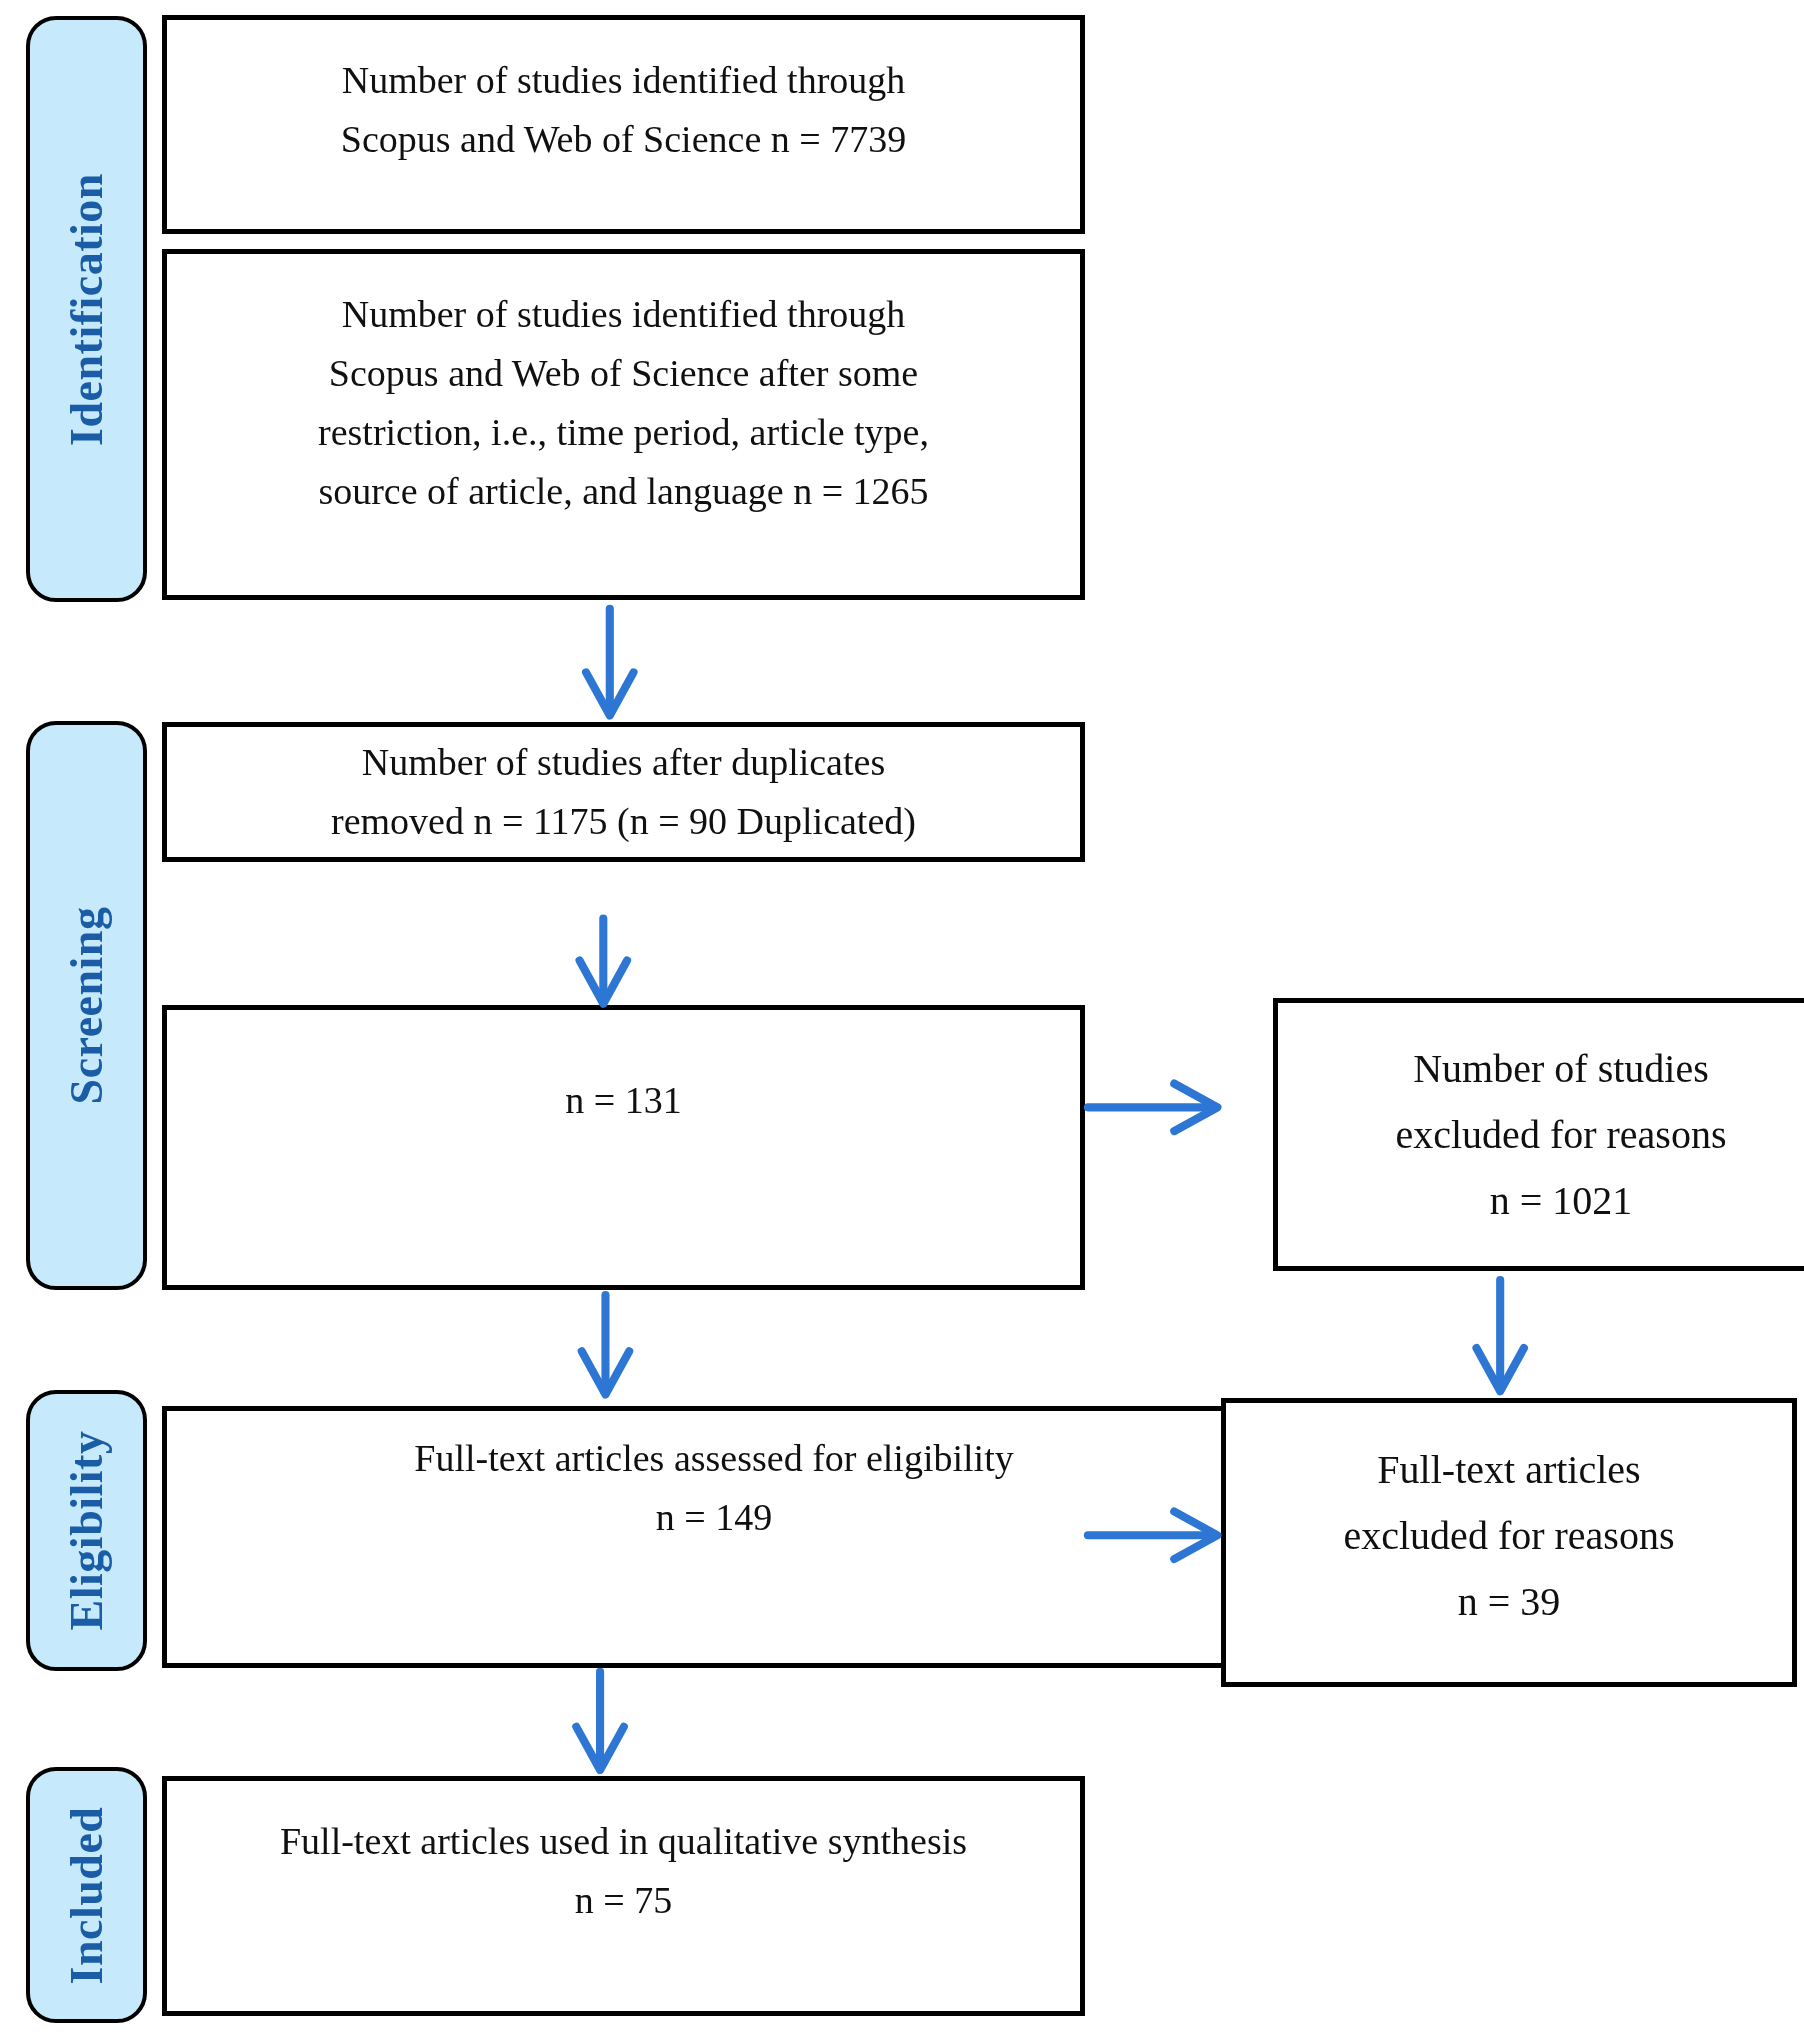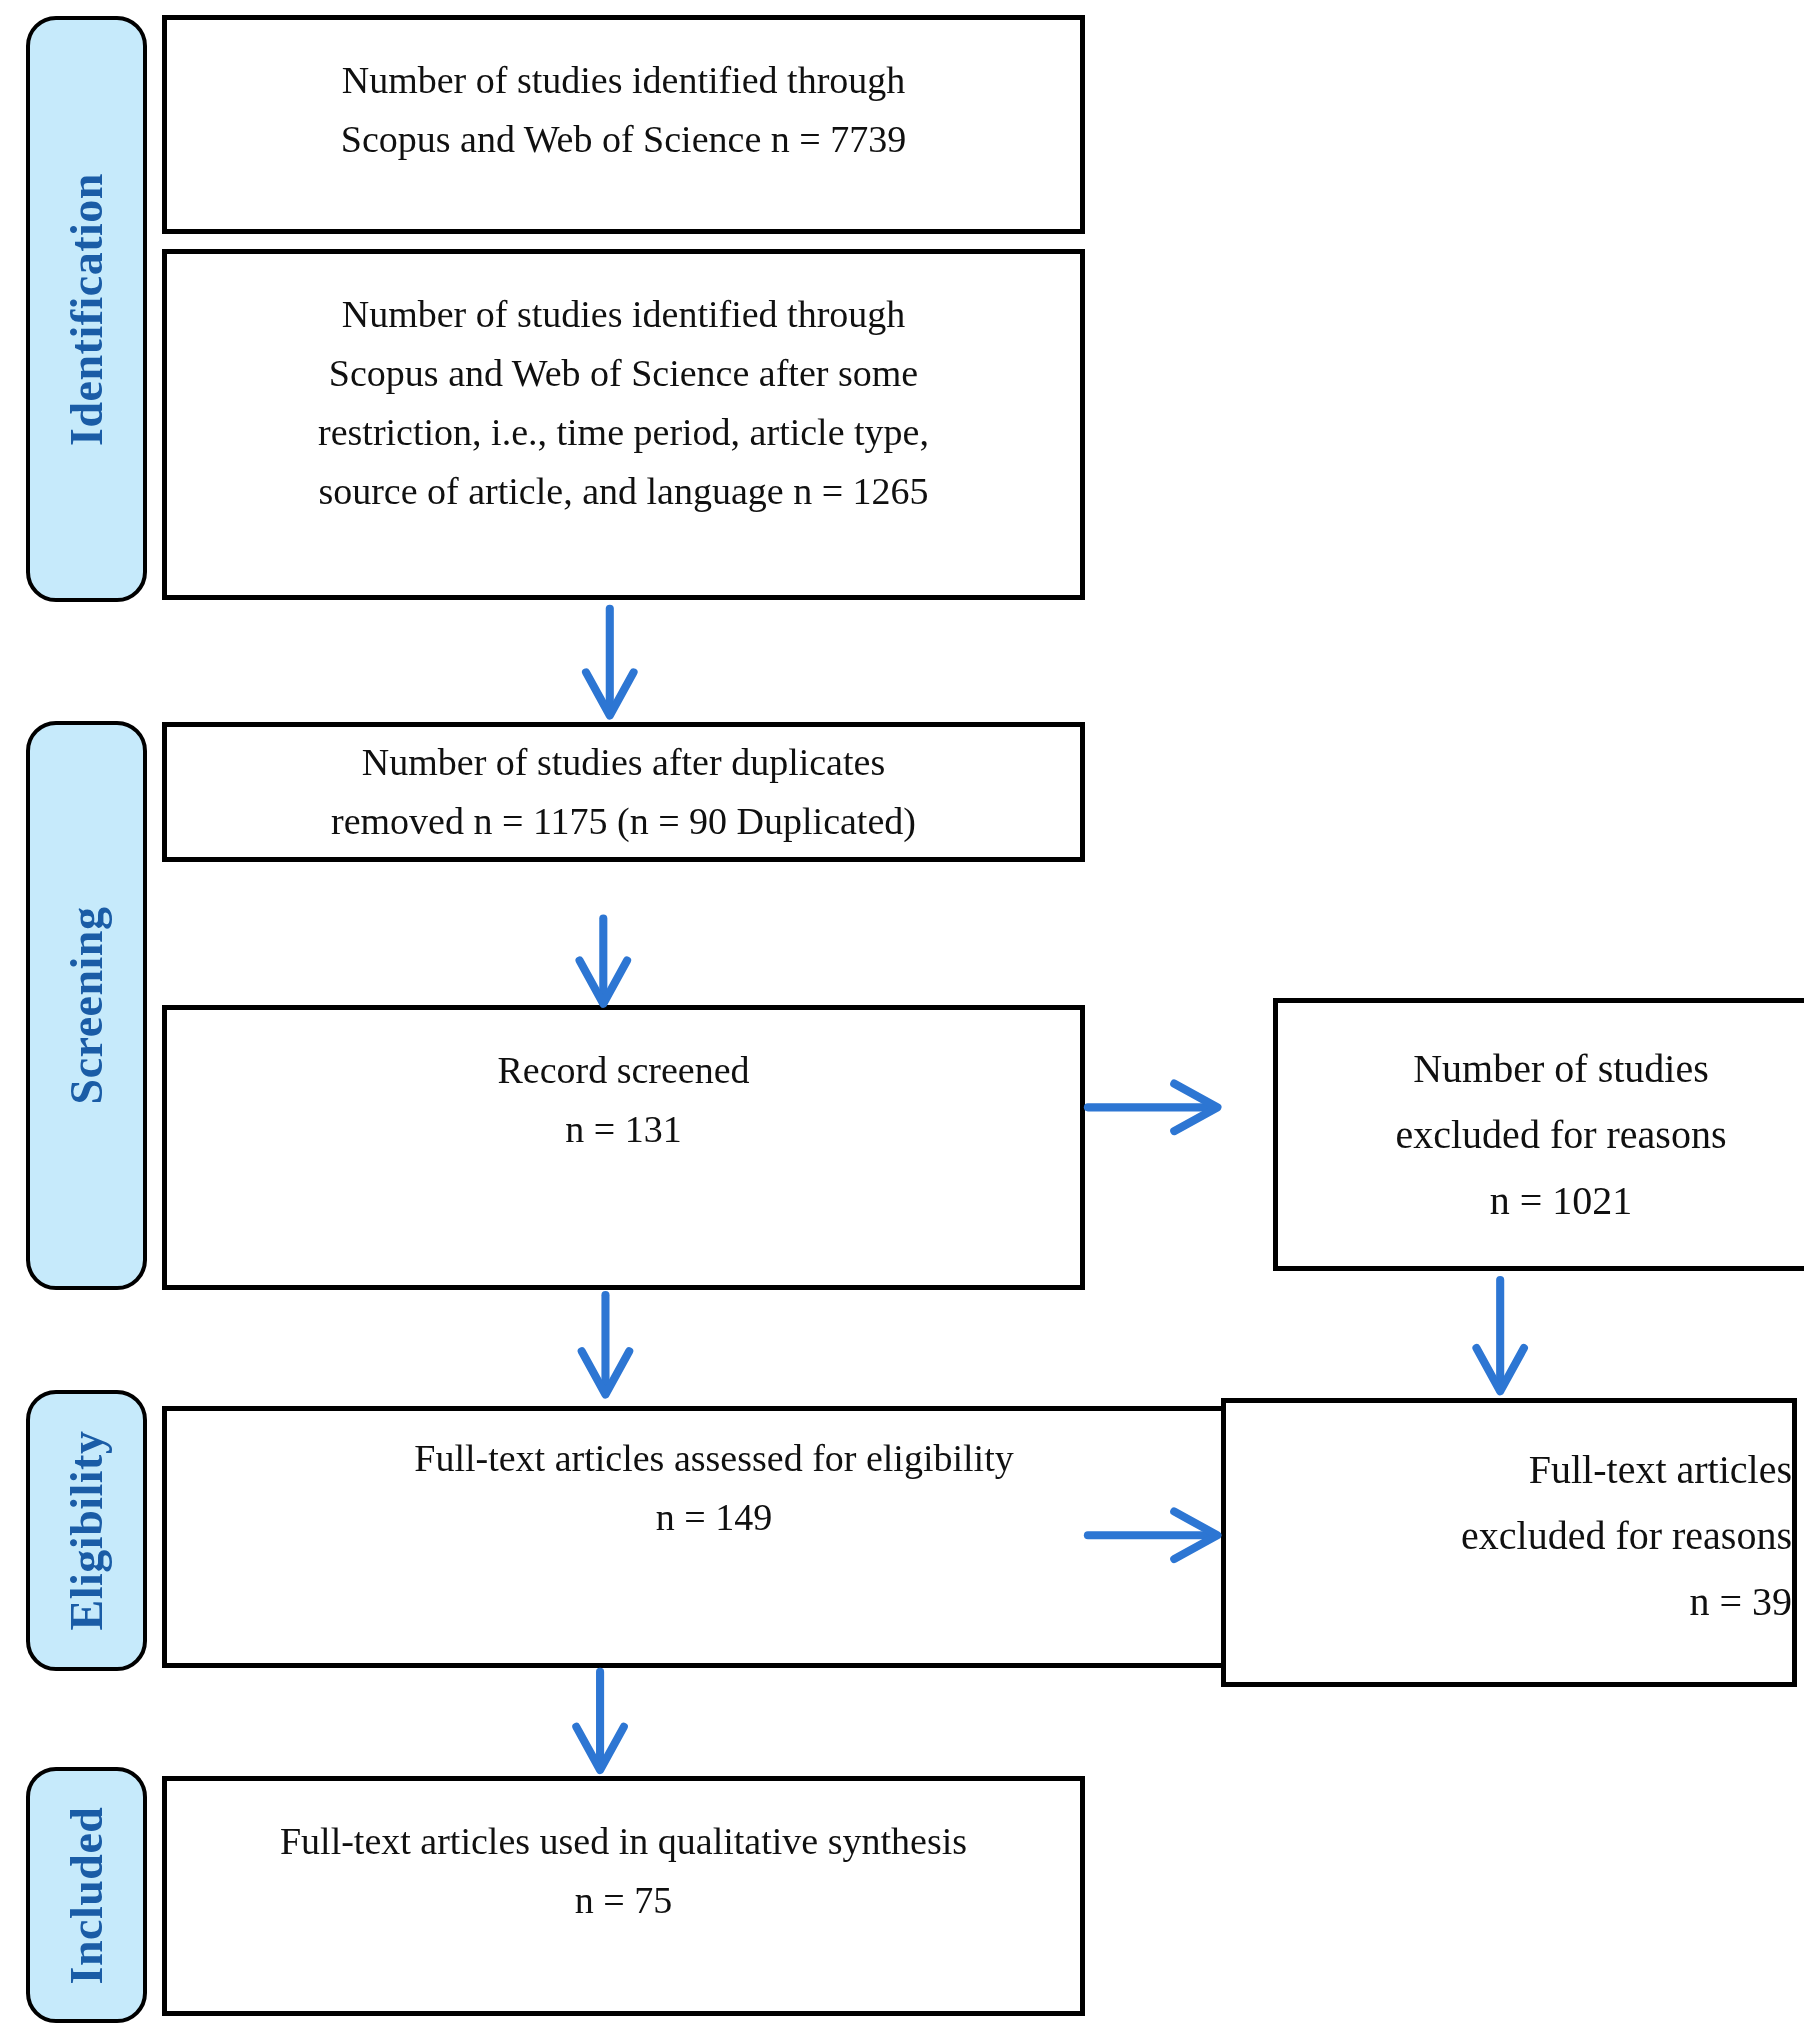--- a/index.html
+++ b/index.html
@@ -91,41 +91,40 @@
     <div class="line">restriction, i.e., time period, article type,</div>
     <div class="line">source of article, and language n = 1265</div>
   </div>
 
   <div class="box" style="left:162px;top:722px;width:923px;height:140px;">
     <div class="line">Number of studies after duplicates</div>
     <div class="line">removed n = 1175 (n = 90 Duplicated)</div>
   </div>
 
   <div class="box" style="left:162px;top:1005px;width:923px;height:285px;padding-bottom:95px;">
-    <div class="line">Record screened</div>
     <div class="line">n = 131</div>
   </div>
 
   <div class="box" style="left:162px;top:1406px;width:1104px;height:262px;padding-bottom:98px;">
     <div class="line">Full-text articles assessed for eligibility</div>
     <div class="line">n = 149</div>
   </div>
 
   <div class="box" style="left:162px;top:1776px;width:923px;height:240px;padding-bottom:50px;">
     <div class="line">Full-text articles used in qualitative synthesis</div>
     <div class="line">n = 75</div>
   </div>
 
   <div class="box right" style="left:1273px;top:998px;width:576px;height:273px;">
     <div class="line">Number of studies</div>
     <div class="line">excluded for reasons</div>
     <div class="line">n = 1021</div>
   </div>
 
-  <div class="box right" style="left:1221px;top:1398px;width:576px;height:289px;padding-bottom:13px;align-items:flex-end;">
+  <div class="box right" style="left:1221px;top:1398px;width:576px;height:289px;padding-bottom:13px;">
     <div class="line">Full-text articles</div>
     <div class="line">excluded for reasons</div>
     <div class="line">n = 39</div>
   </div>
 
   <svg class="arrows" viewBox="0 0 3343 3771" fill="none" stroke="currentColor" stroke-width="15" stroke-linecap="round" stroke-linejoin="round">
     <g>
       <line x1="1130" y1="1128" x2="1130" y2="1318"></line>
       <polyline points="1086,1246 1130,1326 1174,1246"></polyline>
     </g>

